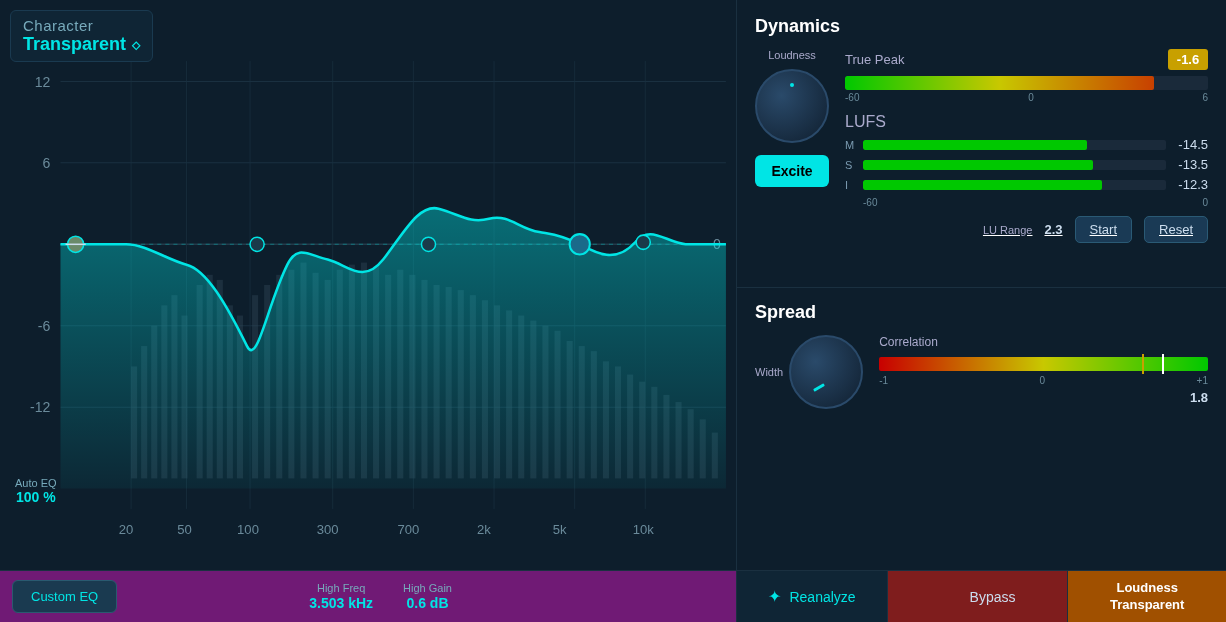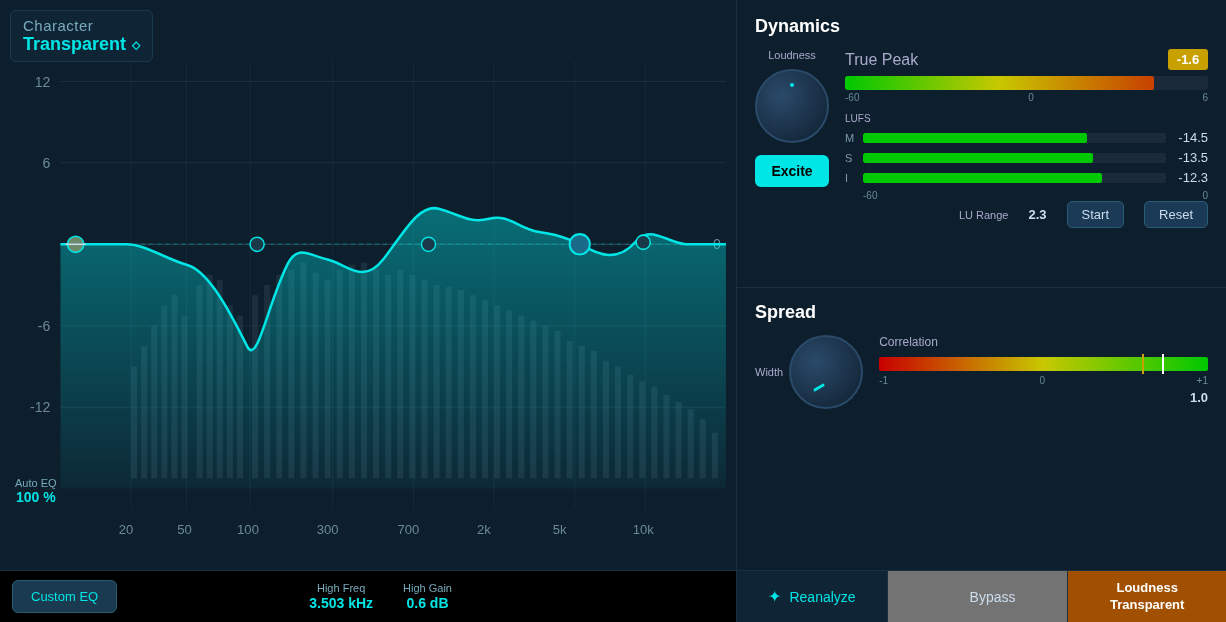--- a/index.html
+++ b/index.html
@@ -75,21 +75,21 @@
     .auto-eq-label {
       font-size: 11px;
       color: #7ab;
     }
     .auto-eq-value {
       font-size: 14px;
       font-weight: bold;
       color: #00e5e5;
     }
     .bottom-bar {
-      background: #000000;
+      background: #701a75;
       border-top: 1px solid #1a3040;
       display: flex;
       align-items: center;
       justify-content: space-between;
       padding: 0 12px;
       height: 52px;
     }
     .custom-eq-btn {
       background: #1a3a50;
       border: 1px solid #2a5a70;
@@ -184,21 +184,21 @@
     .truepeak-col {
       flex: 1;
     }
     .truepeak-header {
       display: flex;
       justify-content: space-between;
       align-items: center;
       margin-bottom: 6px;
     }
     .truepeak-label {
-      font-size: 16px;
+      font-size: 13px;
       color: #aac;
     }
     .truepeak-value {
       background: #c8a000;
       color: #fff;
       font-weight: bold;
       font-size: 13px;
       padding: 3px 8px;
       border-radius: 3px;
       min-width: 40px;
@@ -224,21 +224,21 @@
       justify-content: space-between;
       font-size: 10px;
       color: #6a8a9a;
       margin-top: 2px;
       margin-bottom: 10px;
     }
     .lufs-section {
       margin-top: 8px;
     }
     .lufs-header {
-      font-size: 10px;
+      font-size: 16px;
       color: #aac;
       margin-bottom: 6px;
     }
     .lufs-row {
       display: flex;
       align-items: center;
       gap: 6px;
       margin-bottom: 5px;
     }
     .lufs-tag {
@@ -269,22 +269,23 @@
       justify-content: space-between;
       font-size: 10px;
       color: #6a8a9a;
       margin-top: 4px;
       padding-left: 18px;
     }
     .lu-range-row {
       display: flex;
       align-items: center;
       justify-content: flex-end;
-      gap: 20px;
-      margin-top: 0;
+      gap: 12px;
+      margin-top: 8px;
+      text-decoration: underline;
     }
     .lu-range-label {
       font-size: 11px;
       color: #aac;
     }
     .lu-range-value {
       font-size: 13px;
       font-weight: bold;
       color: #cde;
     }
@@ -386,21 +387,21 @@
       color: #00e5e5;
       font-size: 14px;
       cursor: pointer;
       display: flex;
       align-items: center;
       justify-content: center;
       gap: 8px;
     }
     .bypass-btn {
       flex: 1;
-      background: #737373;
+      background: #7f1d1d;
       border: none;
       border-right: 1px solid #1a3040;
       color: #cde;
       font-size: 14px;
       cursor: pointer;
       padding-left: 30px;
     }
     .loudness-comp-btn {
       flex: 1;
       background: #a05000;
@@ -643,21 +644,21 @@
 
             <div class="correlation-indicator" style="left:80%"></div>
 
             <div class="correlation-indicator2" style="left:86%"></div>
           </div>
           <div class="correlation-scale">
             <span>-1</span>
             <span>0</span>
             <span>+1</span>
           </div>
-          <div class="correlation-value">1.0</div>
+          <div class="correlation-value">1.8</div>
         </div>
       </div>
     </div>
 
     <div class="bottom-buttons">
       <button class="reanalyze-btn">
         <span style="font-size:16px">✦</span>
         <span>Reanalyze</span>
       </button>
       <button class="bypass-btn">Bypass</button>

